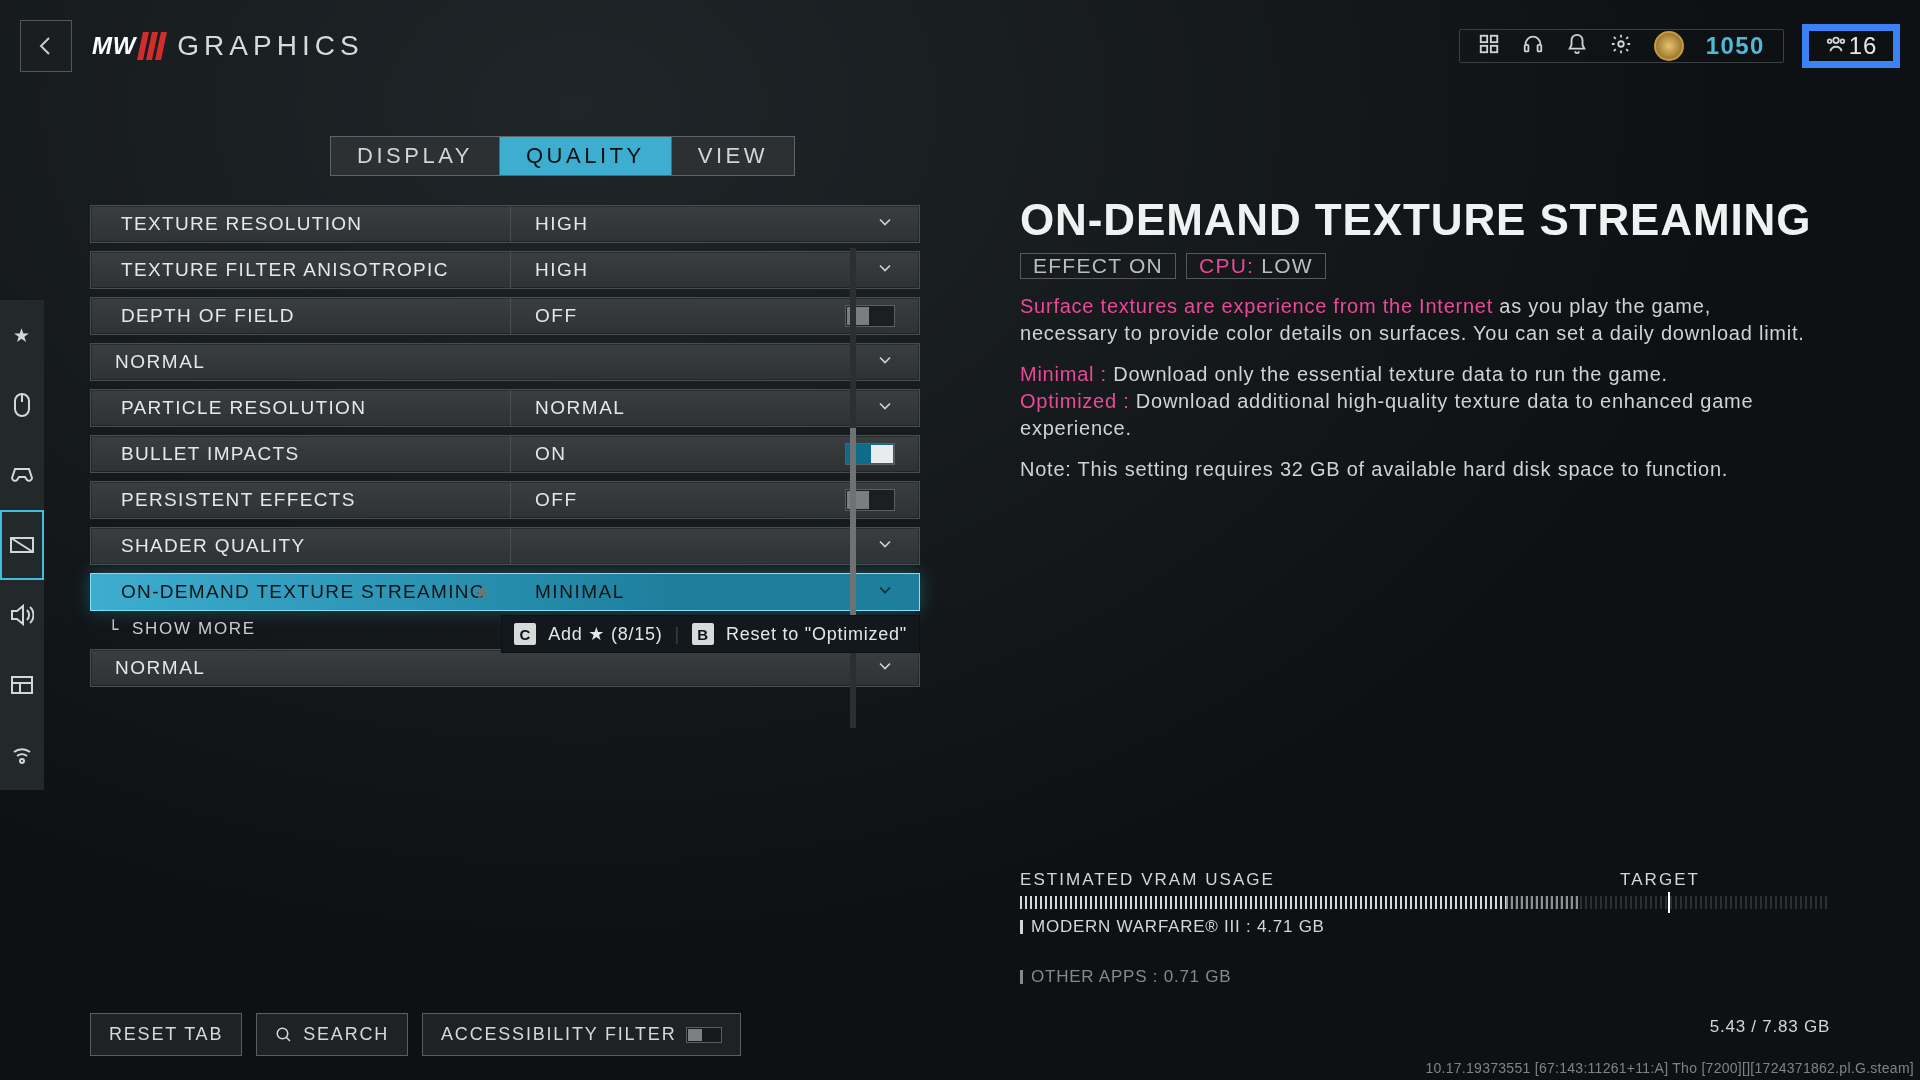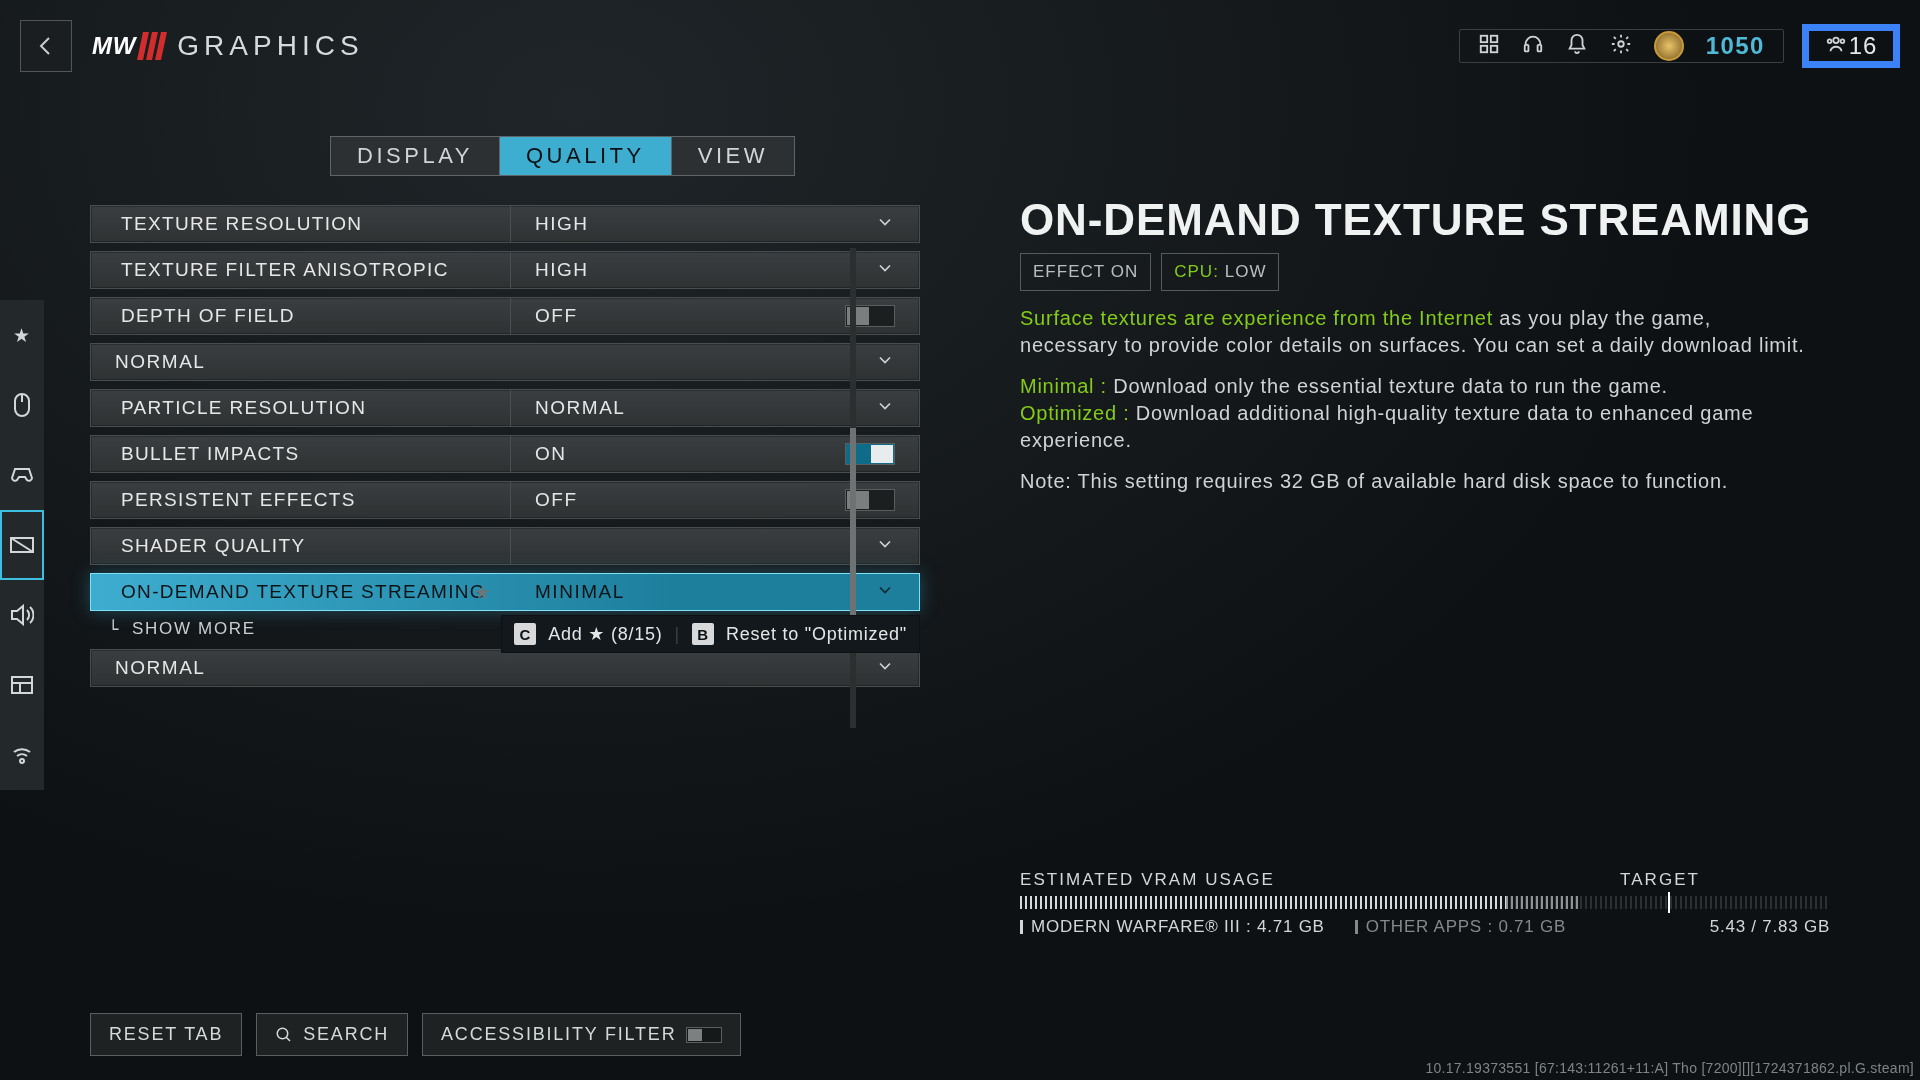--- a/index.html
+++ b/index.html
@@ -65,33 +65,33 @@
 
   
   .hint{position:absolute;right:0;top:410px;height:38px;background:#12181b;border:1px solid #0e1113;display:flex;align-items:center;gap:12px;padding:0 12px;font-size:18px;color:#e4e6e7;z-index:5;}
   .hint .key{background:#d7d9da;color:#0e1113;font-weight:700;width:22px;height:22px;display:flex;align-items:center;justify-content:center;font-size:15px;border-radius:2px;}
   .hint .sep{color:#3a4244;}
 
   
   .desc{position:absolute;left:1020px;top:195px;width:810px;}
   .desc h1{font-size:44px;font-weight:800;letter-spacing:.02em;color:#f0f2f2;font-stretch:condensed;}
   .badges{display:flex;gap:10px;margin-top:8px;}
-  .badge{border:1px solid #555a5c;padding:8px 12px;font-size:17px;letter-spacing:.06em;color:#b9bec0;}
+  .badge{border:1px solid #555a5c;padding:0 12px;font-size:21px;letter-spacing:.06em;color:#b9bec0;}
   .desc p{margin-top:14px;font-size:20px;line-height:1.35;color:#cfd3d4;max-width:790px;}
-  .accent{color:#84cc16;}
+  .accent{color:#ec4899;}
   .note{color:#8c9293;}
 
   
   .vram{position:absolute;left:1020px;top:870px;width:810px;}
   .vram .lbls{display:flex;justify-content:space-between;font-size:17px;letter-spacing:.12em;color:#d4d7d8;}
   .vram .bar{margin-top:6px;height:13px;position:relative;background:repeating-linear-gradient(90deg,#2c3032 0 2px,transparent 2px 5px);}
   .vram .bar .fill{position:absolute;left:0;top:0;bottom:0;background:repeating-linear-gradient(90deg,#d6d9d9 0 2px,transparent 2px 5px);}
   .vram .bar .fill2{position:absolute;top:0;bottom:0;background:repeating-linear-gradient(90deg,#8e9293 0 2px,transparent 2px 5px);}
   .vram .bar .tgt{position:absolute;top:-4px;bottom:-4px;width:2px;background:#fff;}
-  .vram .legend{display:flex;gap:30px;margin-top:8px;font-size:17px;color:#d4d7d8;}
+  .vram .legend{display:flex;gap:30px;margin-top:8px;font-size:17px;color:#d4d7d8;flex-direction:column;}
   .vram .legend .tick{display:inline-block;width:3px;height:14px;background:#d4d7d8;margin-right:8px;vertical-align:-2px;}
   .vram .legend .muted{color:#84898b;}
   .vram .legend .tick.m{background:#84898b;}
   .vram .legend .tot{margin-left:auto;}
 
   
   .bottom{position:absolute;left:90px;bottom:24px;display:flex;gap:14px;align-items:center;}
   .bbtn{border:1px solid #5a5e60;background:#1e2223;padding:10px 18px;font-size:18px;letter-spacing:.1em;color:#d6d9da;display:flex;align-items:center;gap:10px;cursor:pointer;}
   .bbtn .mini-toggle{width:36px;height:16px;background:#15191a;border:1px solid #5a5e60;position:relative;}
   .bbtn .mini-toggle .k{position:absolute;left:1px;top:1px;width:14px;height:12px;background:#7c8081;}

